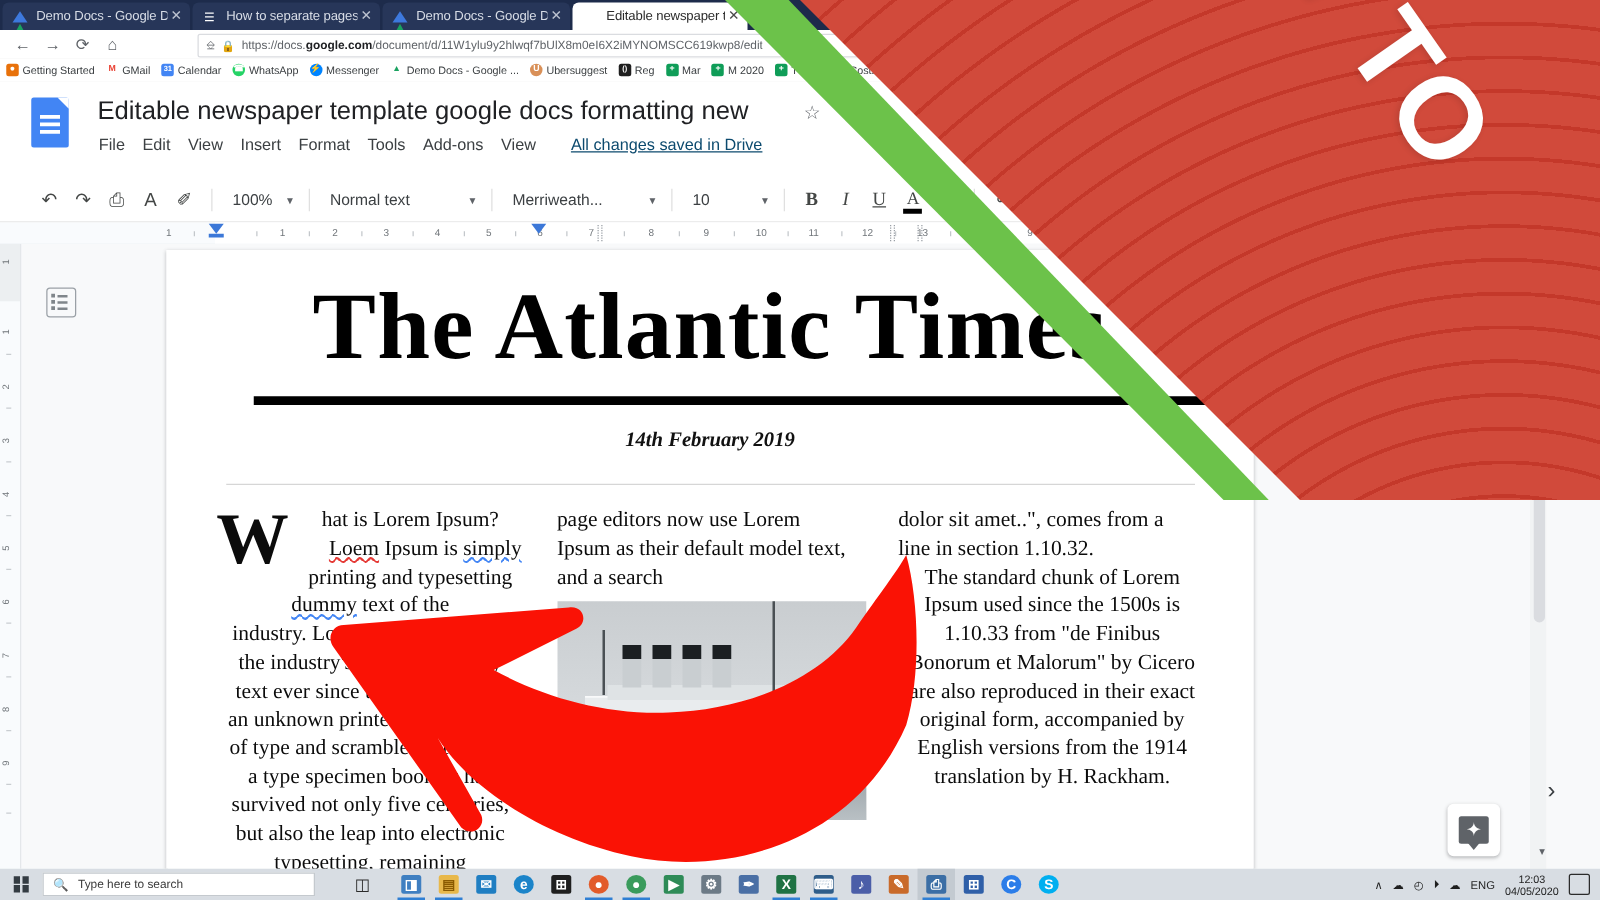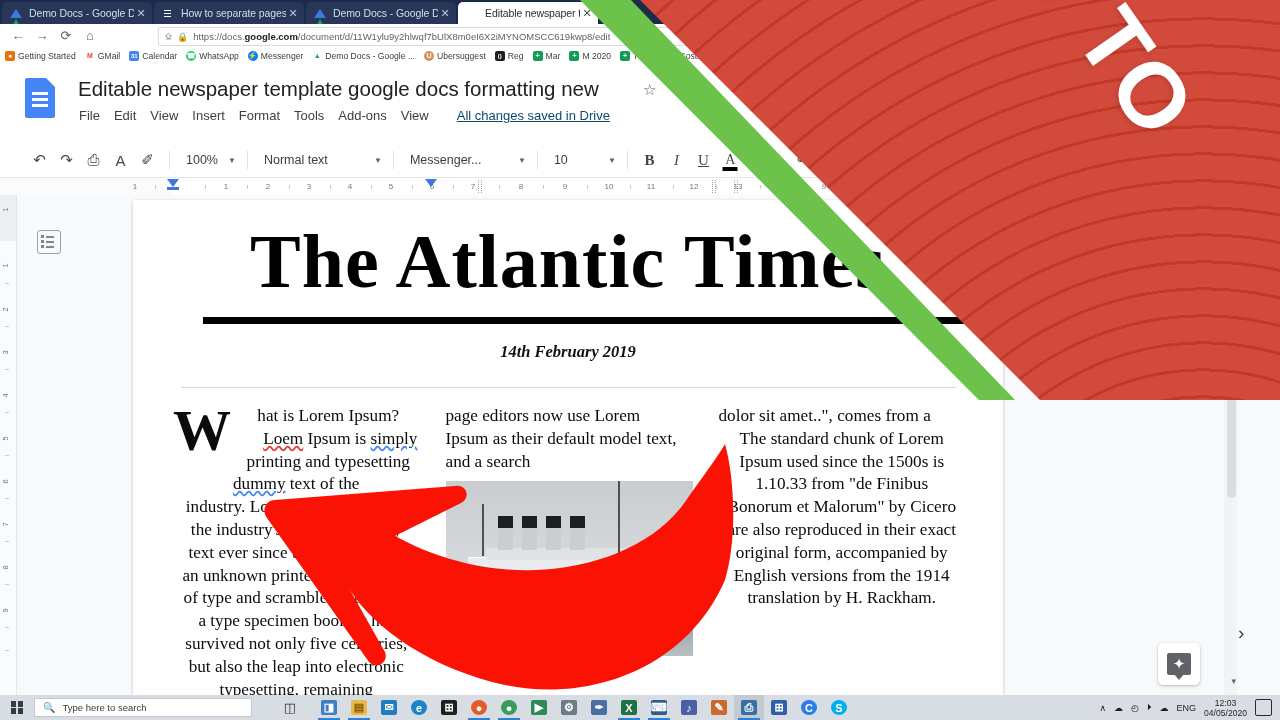--- a/index.html
+++ b/index.html
@@ -569,21 +569,21 @@
         <span>100%</span>
         <span class="caret">▼</span>
       </div>
     <div class="tb-sep"></div>
     <div class="tb-drop" style="width:118px">
         <span>Normal text</span>
         <span class="caret" style="margin-left:auto">▼</span>
       </div>
     <div class="tb-sep"></div>
     <div class="tb-drop" style="width:116px">
-        <span>Messenger...</span>
+        <span>Merriweath...</span>
         <span class="caret" style="margin-left:auto">▼</span>
       </div>
     <div class="tb-sep"></div>
     <div class="tb-drop" style="width:62px">
         <span>10</span>
         <span class="caret" style="margin-left:auto">▼</span>
       </div>
     <div class="tb-sep"></div>
     <div class="tb-icon tb-bold">B</div>
     <div class="tb-icon tb-ital">I</div>
@@ -711,20 +711,21 @@
             <div class="funnel" style="left:76px"></div>
             <div class="funnel" style="left:100px"></div>
             <div class="funnel" style="left:124px"></div>
             <div class="mast" style="left:36px; height:52px"></div>
             <div class="mast" style="left:172px; height:78px"></div>
           </div>
         </div>
 
         <div class="col">
           <p class="c3" style="text-align:left">dolor sit amet..", comes from a</p>
+          <p class="c3" style="text-align:left">line in section 1.10.32.</p>
           <p class="c3">The standard chunk of Lorem</p>
           <p class="c3">Ipsum used since the 1500s is</p>
           <p class="c3">1.10.33 from "de Finibus</p>
           <p class="c3">Bonorum et Malorum" by Cicero</p>
           <p class="c3">are also reproduced in their exact</p>
           <p class="c3">original form, accompanied by</p>
           <p class="c3">English versions from the 1914</p>
           <p class="c3">translation by H. Rackham.</p>
         </div>
 

